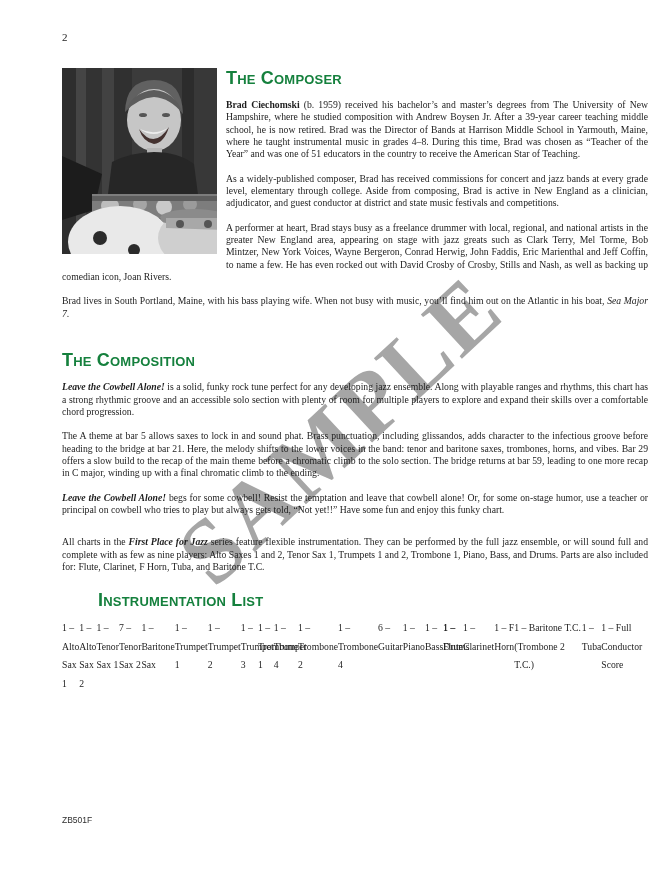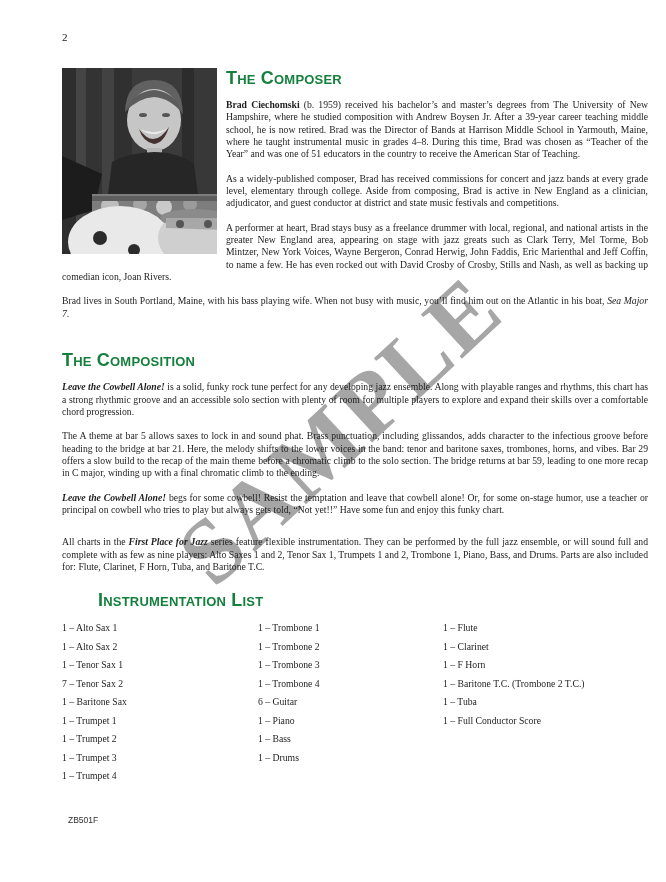--- a/index.html
+++ b/index.html
@@ -56,31 +56,31 @@
     margin:0 0 12px 0;
     font-size:9.7px;
     line-height:12.35px;
     text-align:justify;
   }
   p.body .lead-bold { font-weight:bold; }
   p.body .lead-bi { font-weight:bold; font-style:italic; }
   p.body .ital { font-style:italic; }
   p.all-charts { margin-top:20px; }
   .inst-list { display:flex; margin-top:2px; }
-  .inst-col { display:flex; flex-direction:column; }
+  .inst-col { display:flex; flex-direction:row; }
   .inst-col.c1 { width:196px; }
   .inst-col.c2 { width:185px; }
   .inst-col.c3 { flex:1; }
   .inst-item {
     font-size:9.7px;
     line-height:18.5px;
     text-align:left;
   }
   .footer-code {
-    position:absolute; left:68px; top:815px;
+    position:absolute; left:62px; top:815px;
     font-family:"Liberation Sans", sans-serif;
     font-size:8.5px; color:#2e2e2e;
     z-index:1;
     text-align:center;
   }
 </style>
 </head>
 <body>
 
 <div class="page">
@@ -158,21 +158,20 @@
         <span class="inst-item">7 – Tenor Sax 2</span>
         <span class="inst-item">1 – Baritone Sax</span>
         <span class="inst-item">1 – Trumpet 1</span>
         <span class="inst-item">1 – Trumpet 2</span>
         <span class="inst-item">1 – Trumpet 3</span>
         <span class="inst-item">1 – Trumpet 4</span>
       </div>
       <div class="inst-col c2">
         <span class="inst-item">1 – Trombone 1</span>
         <span class="inst-item">1 – Trombone 2</span>
-        <span class="inst-item">1 – Trombone 3</span>
         <span class="inst-item">1 – Trombone 4</span>
         <span class="inst-item">6 – Guitar</span>
         <span class="inst-item">1 – Piano</span>
         <span class="inst-item">1 – Bass</span>
         <span class="inst-item">1 – Drums</span>
       </div>
       <div class="inst-col c3">
         <span class="inst-item">1 – Flute</span>
         <span class="inst-item">1 – Clarinet</span>
         <span class="inst-item">1 – F Horn</span>

